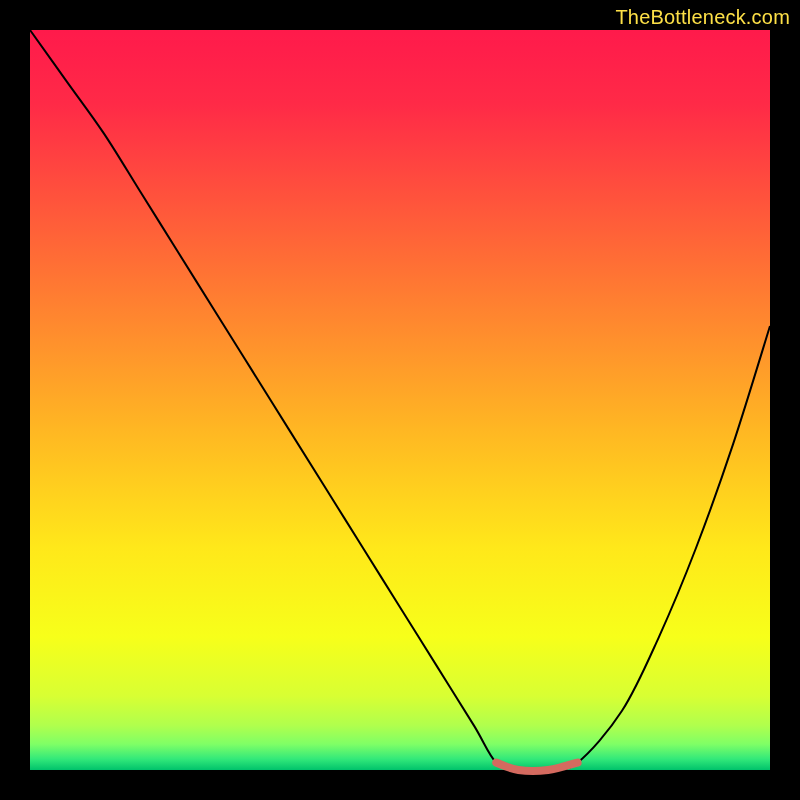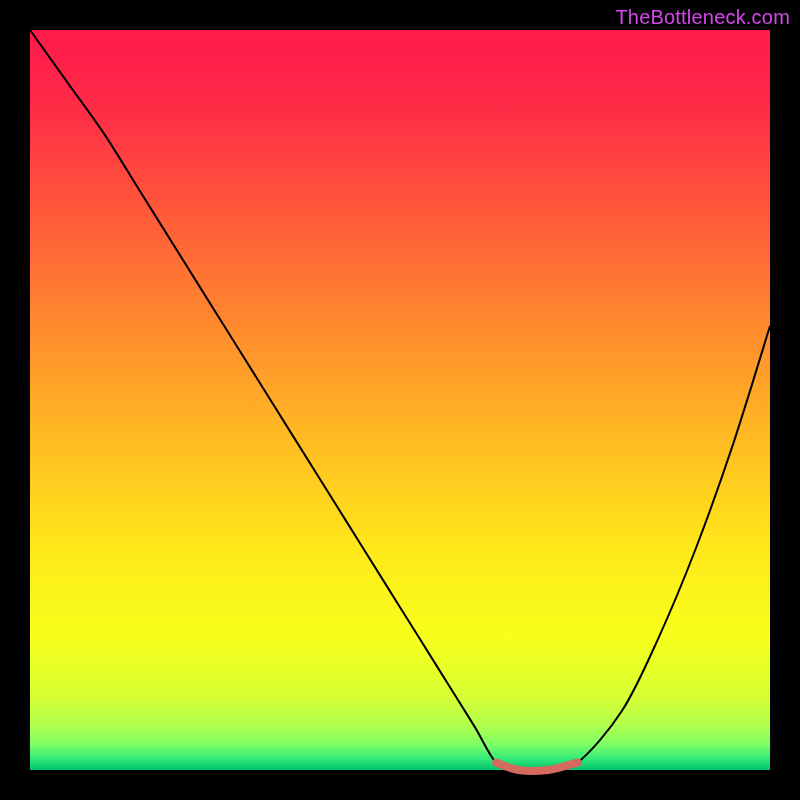--- a/index.html
+++ b/index.html
@@ -14,21 +14,21 @@
     position: relative;
     width: 800px;
     height: 800px;
   }
   .watermark {
     position: absolute;
     top: 6px;
     right: 10px;
     font-family: Arial, Helvetica, sans-serif;
     font-size: 20px;
-    color: #d946ef;
+    color: #fde047;
     z-index: 10;
     letter-spacing: 0.2px;
   }
   svg {
     position: absolute;
     top: 0;
     left: 0;
   }
 </style>
 </head>

